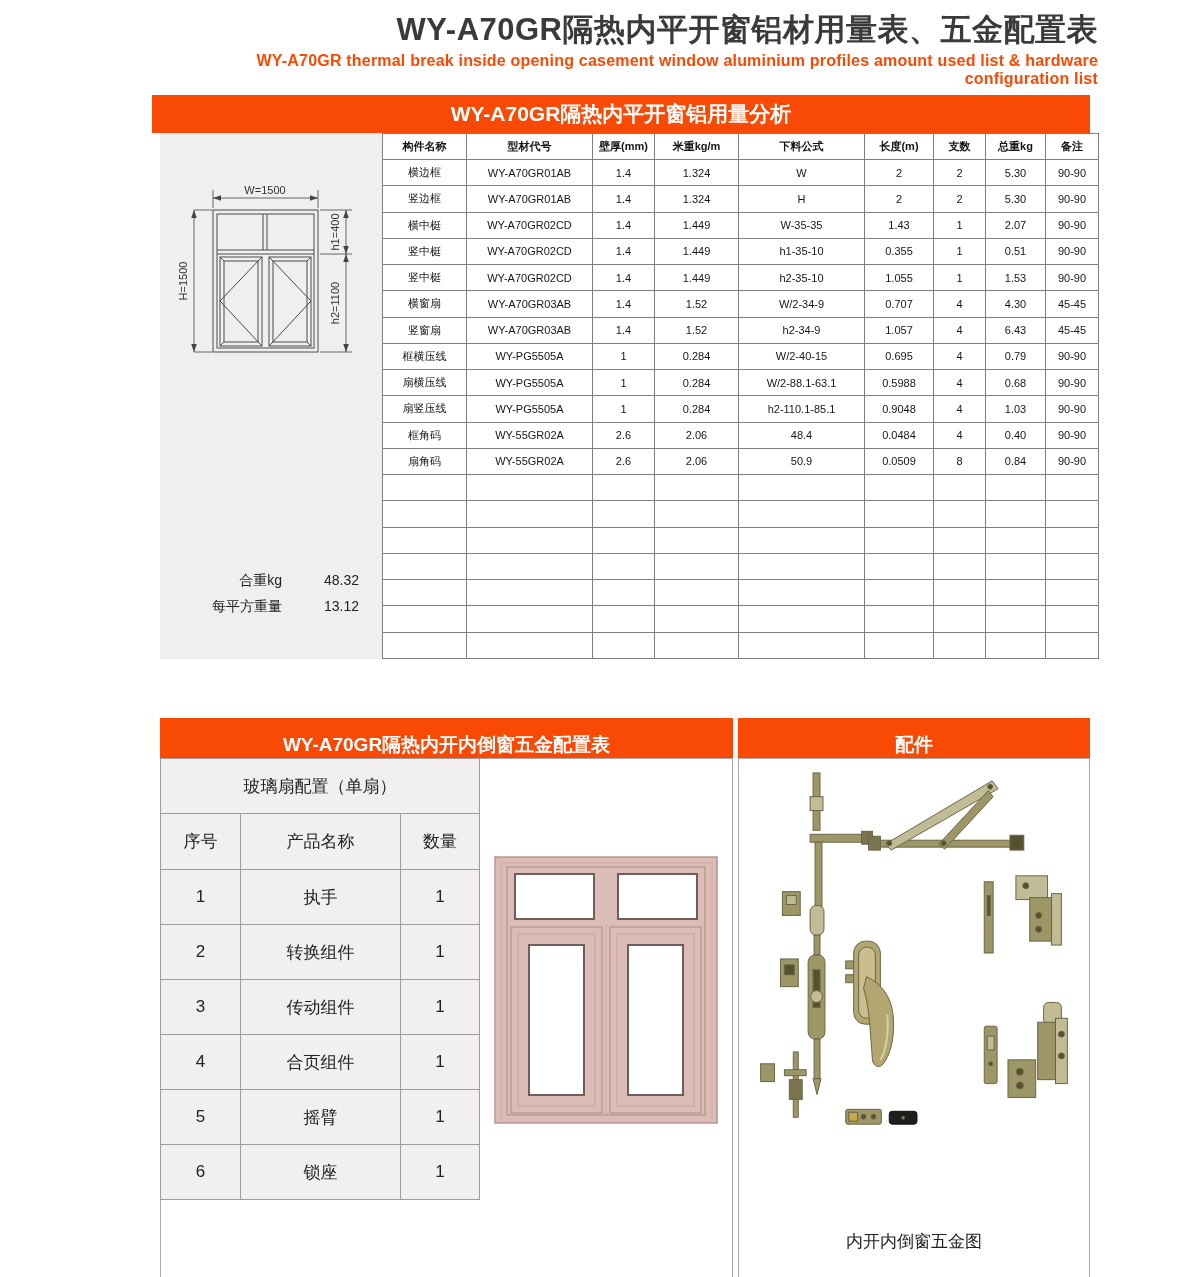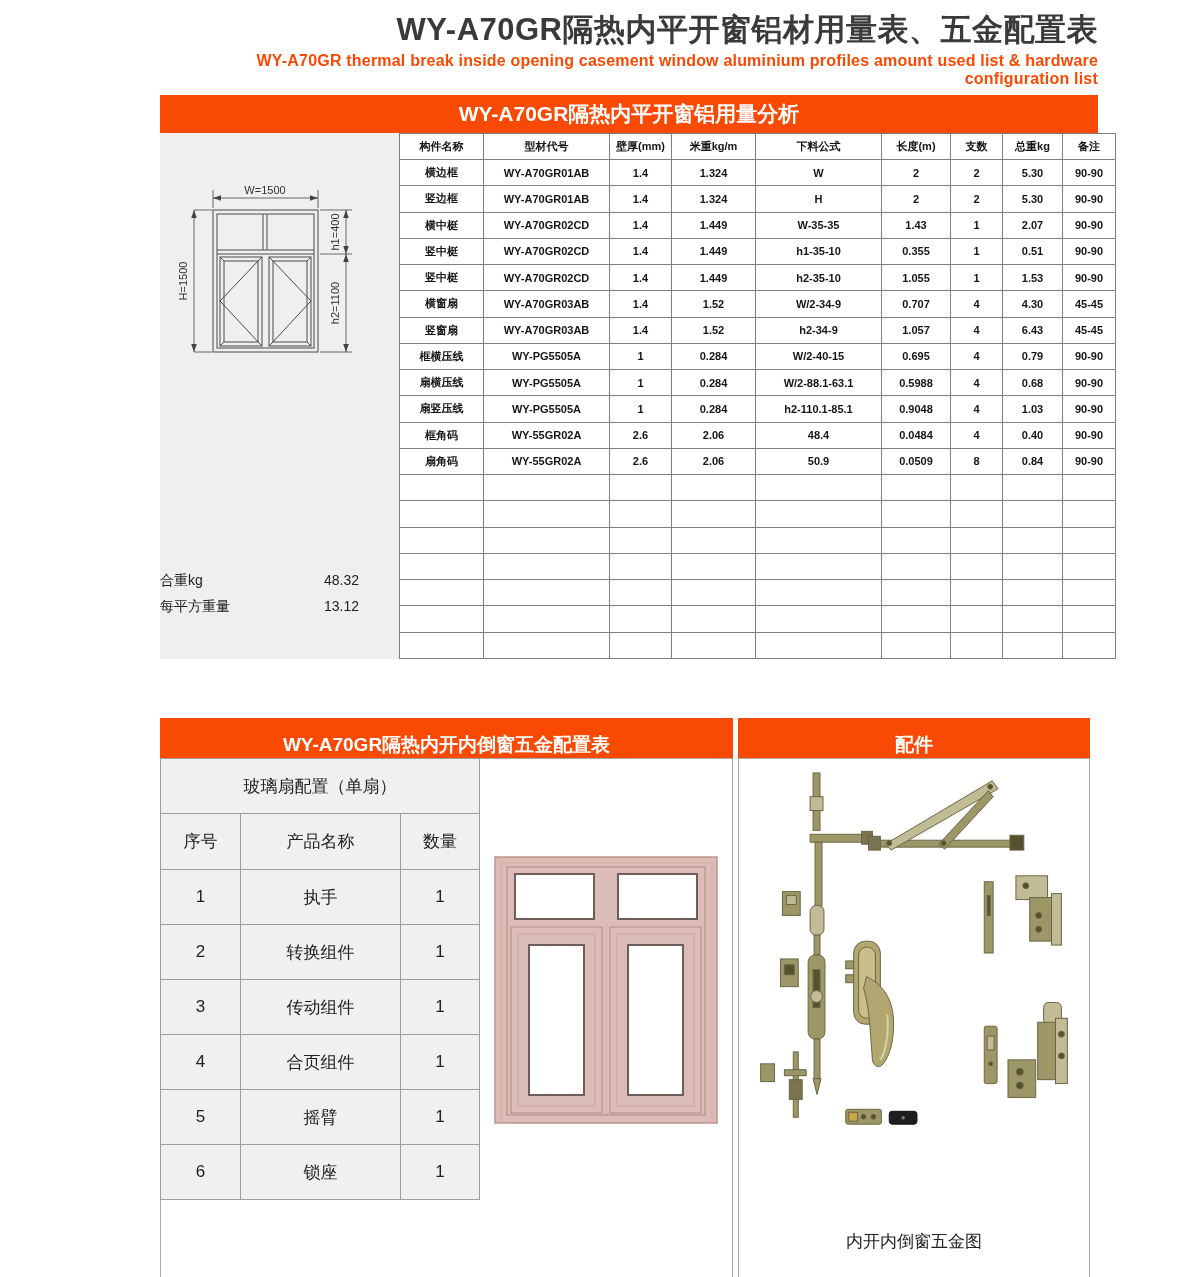--- a/index.html
+++ b/index.html
@@ -17,37 +17,37 @@
   }
   .abs{position:absolute;}
 
   
   .page-header{top:12px;left:160px;width:938px;text-align:right;}
   .page-title{font-size:31px;font-weight:bold;color:#3A3A3A;line-height:1.15;letter-spacing:.5px;}
   .page-subtitle{font-size:16px;font-weight:bold;color:var(--accent);margin-top:4px;letter-spacing:.2px;}
 
   
   .banner{background:var(--accent);color:#fff;text-align:center;font-weight:bold;}
-  .banner-usage{top:95px;left:160px;width:938px;height:38px;font-size:21px;line-height:38px;}
+  .banner-usage{top:95px;left:152px;width:938px;height:38px;font-size:21px;line-height:38px;}
 
   
   .usage-body{top:133px;left:160px;width:938px;height:526px;display:flex;}
-  .diagram-panel{width:239px;height:526px;background:var(--panel);position:relative;flex:none;}
+  .diagram-panel{width:222px;height:526px;background:var(--panel);position:relative;flex:none;}
   .diagram-svg{position:absolute;top:0;left:0;}
   .diagram-svg text{font-family:"Liberation Sans",sans-serif;}
   .totals{position:absolute;left:0;bottom:40px;width:100%;font-size:14px;color:#222;}
   .totals-row{display:flex;line-height:26px;}
-  .totals-label{width:122px;}
+  .totals-label{width:122px;text-align:right;}
   .totals-value{margin-left:42px;}
 
   table.usage{border-collapse:collapse;table-layout:fixed;width:716px;font-size:11px;color:#151515;background:#fff;}
   table.usage th,table.usage td{border:1px solid var(--grid);text-align:center;padding:0 2px;white-space:nowrap;overflow:hidden;}
   table.usage thead tr{height:26px;}
   table.usage thead th{font-weight:bold;}
-  table.usage tbody tr{height:25px;font-weight:bold;}
+  table.usage tbody tr{height:25px;font-weight:normal;}
   table.usage tbody tr.empty{height:25px;}
 
   
   .bl-panel{top:718px;left:160px;width:573px;height:500px;}
   .banner-sub{height:40px;font-size:19px;line-height:54px;}
   .panel-body{position:relative;height:532px;border:1px solid var(--lgrid);background:#fff;}
 
   table.hw{border-collapse:collapse;table-layout:fixed;width:319px;margin:-1px 0 0 -1px;font-size:17px;color:#222;}
   table.hw th,table.hw td{border:1px solid #9D9D9D;background:var(--cell);text-align:center;font-weight:normal;padding:0;}
   tr.hw-sub{height:55px;}

